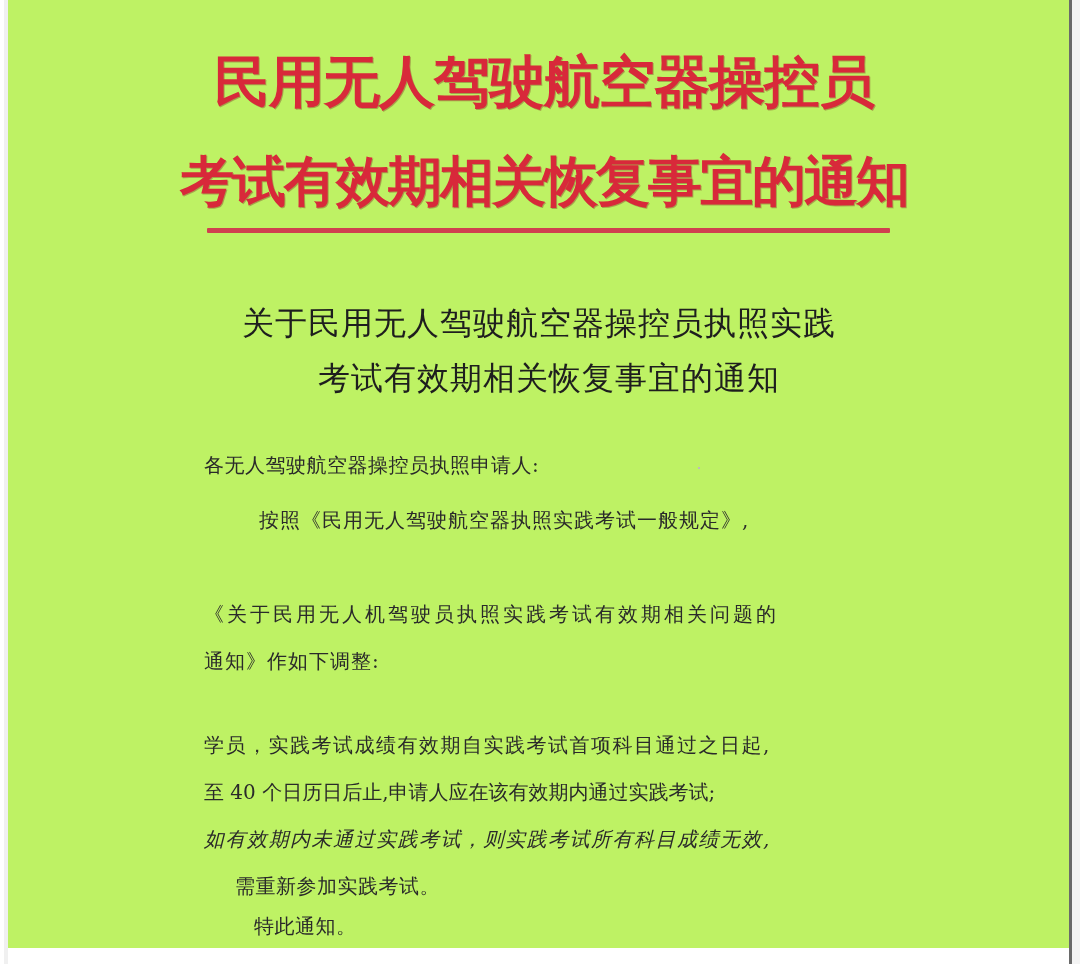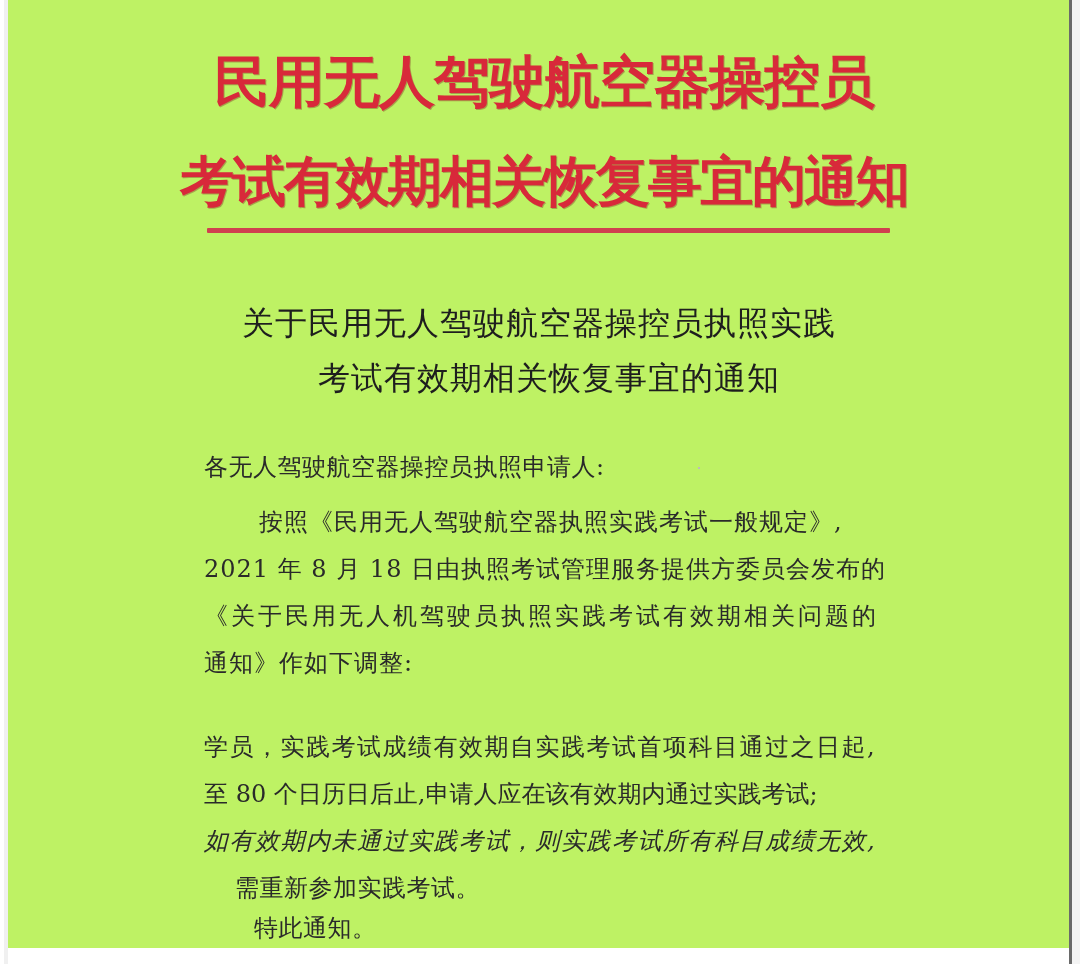--- a/index.html
+++ b/index.html
@@ -70,21 +70,21 @@
       font-size: 32px;
       line-height: 1;
       letter-spacing: 1px;
     }
     .notice-title.t1 { top: 307px; left: -5px; }
     .notice-title.t2 { top: 362px; left: 5px; }
     .body-line {
       position: absolute;
       color: #2a2a2a;
       font-family: "DejaVu Serif", "Liberation Serif", serif;
-      font-size: 24px;
+      font-size: 20px;
       line-height: 1;
       white-space: nowrap;
     }
     .speck {
       position: absolute;
       left: 694px; top: 467px;
       width: 2px; height: 2px;
       background: #bbbbbb;
     }
   </style>
@@ -100,23 +100,22 @@
   <div class="letterhead l2">考试有效期相关恢复事宜的通知</div>
   <div class="red-rule"></div>
 
   <div class="notice-title t1">关于民用无人驾驶航空器操控员执照实践</div>
   <div class="notice-title t2">考试有效期相关恢复事宜的通知</div>
 
   <div class="body-line" style="left:200px; top:455px; letter-spacing:0.5px;">各无人驾驶航空器操控员执照申请人:</div>
   <div class="speck"></div>
 
   <div class="body-line" style="left:255px; top:510px; letter-spacing:1px;">按照《民用无人驾驶航空器执照实践考试一般规定》,</div>
-  <div class="body-line" style="left:200px; top:557px; letter-spacing:1px;">2021 年 8 月 18 日由执照考试管理服务提供方委员会发布的</div>
   <div class="body-line" style="left:200px; top:651px; letter-spacing:1px;">通知》作如下调整:</div>
   <div class="body-line" style="left:200px; top:604px; letter-spacing:3px;">《关于民用无人机驾驶员执照实践考试有效期相关问题的</div>
 
   <div class="body-line" style="left:200px; top:735px; letter-spacing:1.5px;text-align:right;">学员，实践考试成绩有效期自实践考试首项科目通过之日起,</div>
-  <div class="body-line" style="left:200px; top:782px; letter-spacing:0px;">至 80 个日历日后止,申请人应在该有效期内通过实践考试;</div>
+  <div class="body-line" style="left:200px; top:782px; letter-spacing:0px;">至 40 个日历日后止,申请人应在该有效期内通过实践考试;</div>
   <div class="body-line" style="left:200px; top:829px; letter-spacing:1.5px;font-style:italic;">如有效期内未通过实践考试，则实践考试所有科目成绩无效,</div>
   <div class="body-line" style="left:200px; top:876px; letter-spacing:0.5px;margin-left:31px;">需重新参加实践考试。</div>
 
   <div class="body-line" style="left:250px; top:916px; letter-spacing:0.5px;">特此通知。</div>
 </div>
 
 </body></html>

